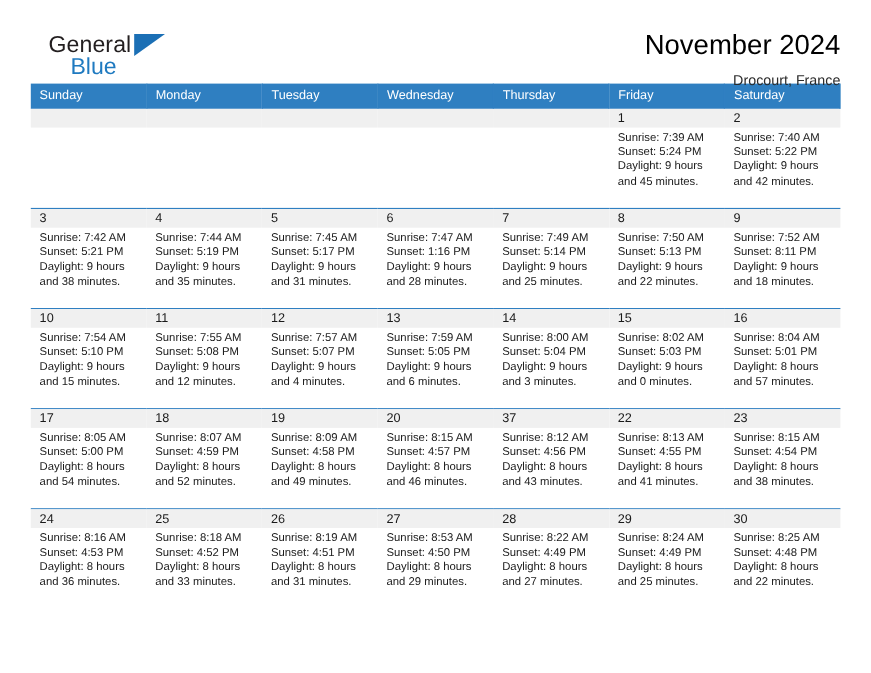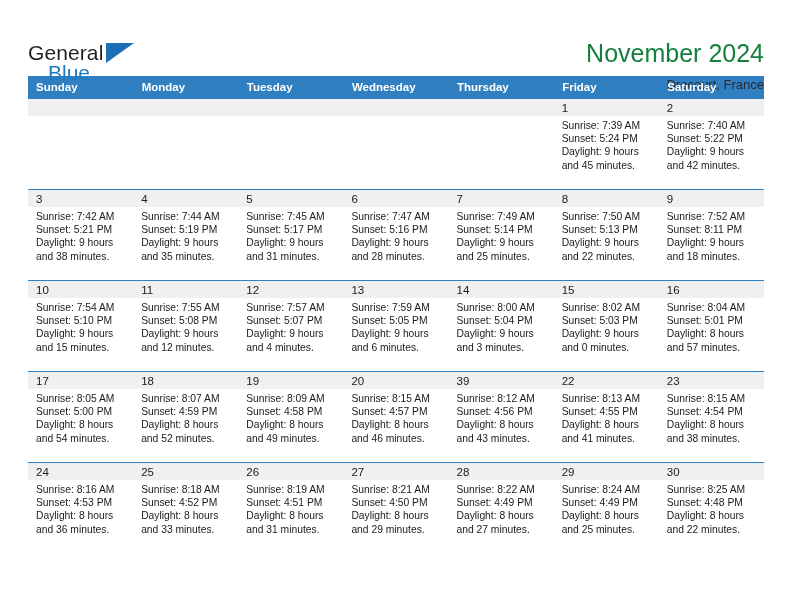--- a/index.html
+++ b/index.html
@@ -20,23 +20,24 @@
     height: 612px;
     box-sizing: border-box;
     padding: 0 28px;
   }
 
   
   .masthead {
     display: flex;
     align-items: flex-start;
     justify-content: space-between;
-    padding-top: 40px;
+    padding-top: 28px;
     height: 74px;
     box-sizing: border-box;
+    margin-left: 16px;
   }
   .logo {
     position: relative;
     width: 150px;
     height: 48px;
     flex: 0 0 auto;
   }
   .logo-general {
     position: absolute;
     left: 0;
@@ -65,21 +66,21 @@
   }
 
   .title-block {
     text-align: right;
     flex: 0 0 auto;
     padding-top: 0px;
   }
   .cal-title {
     font-size: 25px;
     font-weight: normal;
-    color: #15803d;
+    color: #000000;
     line-height: 1.05;
     white-space: nowrap;
   }
   .cal-subtitle {
     font-size: 13px;
     color: #2b2b2b;
     margin-top: 11px;
     white-space: nowrap;
   }
 
@@ -89,21 +90,21 @@
     border-collapse: collapse;
     table-layout: fixed;
     margin-top: 2px;
   }
   .calendar col { width: 105.14px; }
 
   .calendar thead th {
     background: #2f7fc1;
     color: #ffffff;
     font-size: 11.5px;
-    font-weight: bold;
+    font-weight: normal;
     text-align: left;
     padding: 5px 0 6px 8px;
     height: 20px;
     box-sizing: border-box;
     border-right: 1px solid #2f7fc1;
   }
 
   .calendar td {
     vertical-align: top;
     padding: 0;
@@ -260,21 +261,21 @@
                 <div>Daylight: 9 hours</div>
                 <div>and 31 minutes.</div>
               </div>
             </div>
           </td>
           <td class="">
             <div class="cell-inner">
               <div class="daynum-strip">6</div>
               <div class="info">
                 <div>Sunrise: 7:47 AM</div>
-                <div>Sunset: 5:16 PM</div>
+                <div>Sunset: 1:16 PM</div>
                 <div>Daylight: 9 hours</div>
                 <div>and 28 minutes.</div>
               </div>
             </div>
           </td>
           <td class="">
             <div class="cell-inner">
               <div class="daynum-strip">7</div>
               <div class="info">
                 <div>Sunrise: 7:49 AM</div>
@@ -426,21 +427,21 @@
               <div class="info">
                 <div>Sunrise: 8:15 AM</div>
                 <div>Sunset: 4:57 PM</div>
                 <div>Daylight: 8 hours</div>
                 <div>and 46 minutes.</div>
               </div>
             </div>
           </td>
           <td class="">
             <div class="cell-inner">
-              <div class="daynum-strip">39</div>
+              <div class="daynum-strip">37</div>
               <div class="info">
                 <div>Sunrise: 8:12 AM</div>
                 <div>Sunset: 4:56 PM</div>
                 <div>Daylight: 8 hours</div>
                 <div>and 43 minutes.</div>
               </div>
             </div>
           </td>
           <td class="">
             <div class="cell-inner">
@@ -496,21 +497,21 @@
                 <div>Sunset: 4:51 PM</div>
                 <div>Daylight: 8 hours</div>
                 <div>and 31 minutes.</div>
               </div>
             </div>
           </td>
           <td class="">
             <div class="cell-inner">
               <div class="daynum-strip">27</div>
               <div class="info">
-                <div>Sunrise: 8:21 AM</div>
+                <div>Sunrise: 8:53 AM</div>
                 <div>Sunset: 4:50 PM</div>
                 <div>Daylight: 8 hours</div>
                 <div>and 29 minutes.</div>
               </div>
             </div>
           </td>
           <td class="">
             <div class="cell-inner">
               <div class="daynum-strip">28</div>
               <div class="info">

